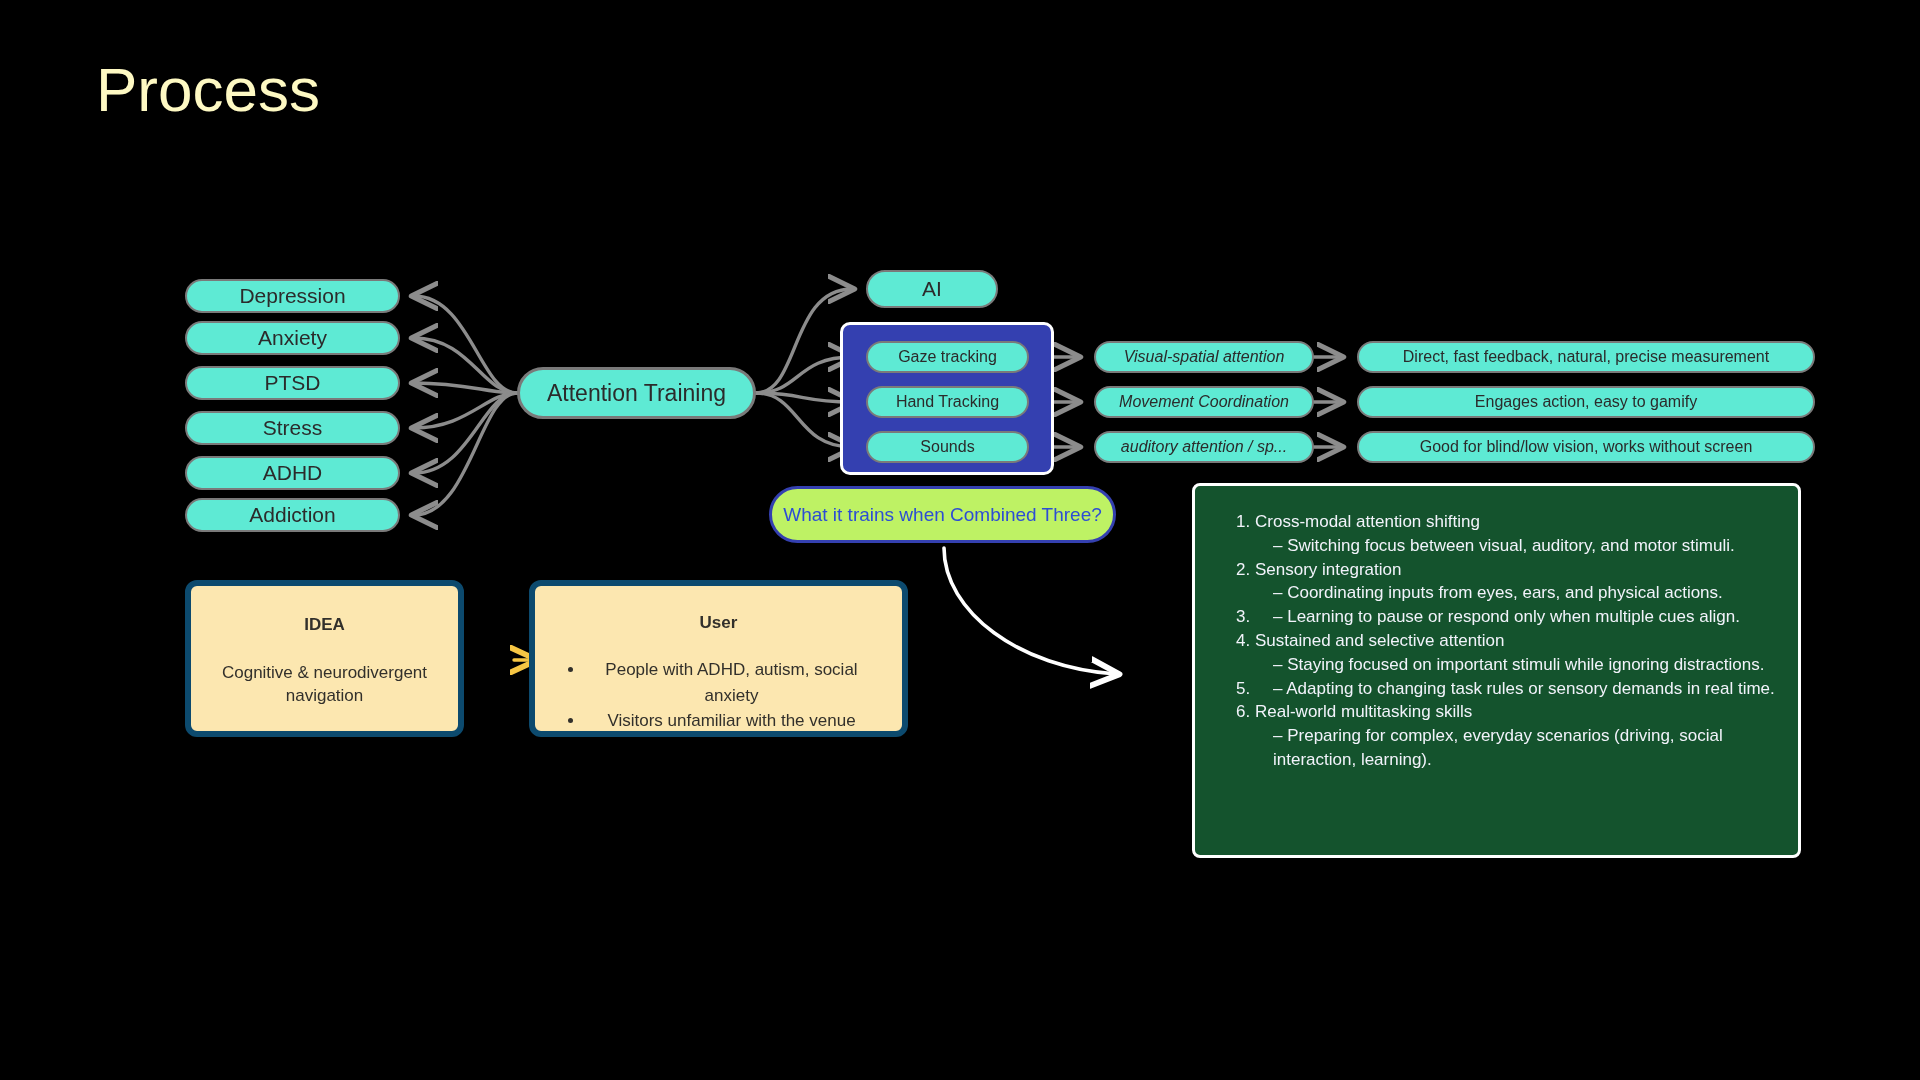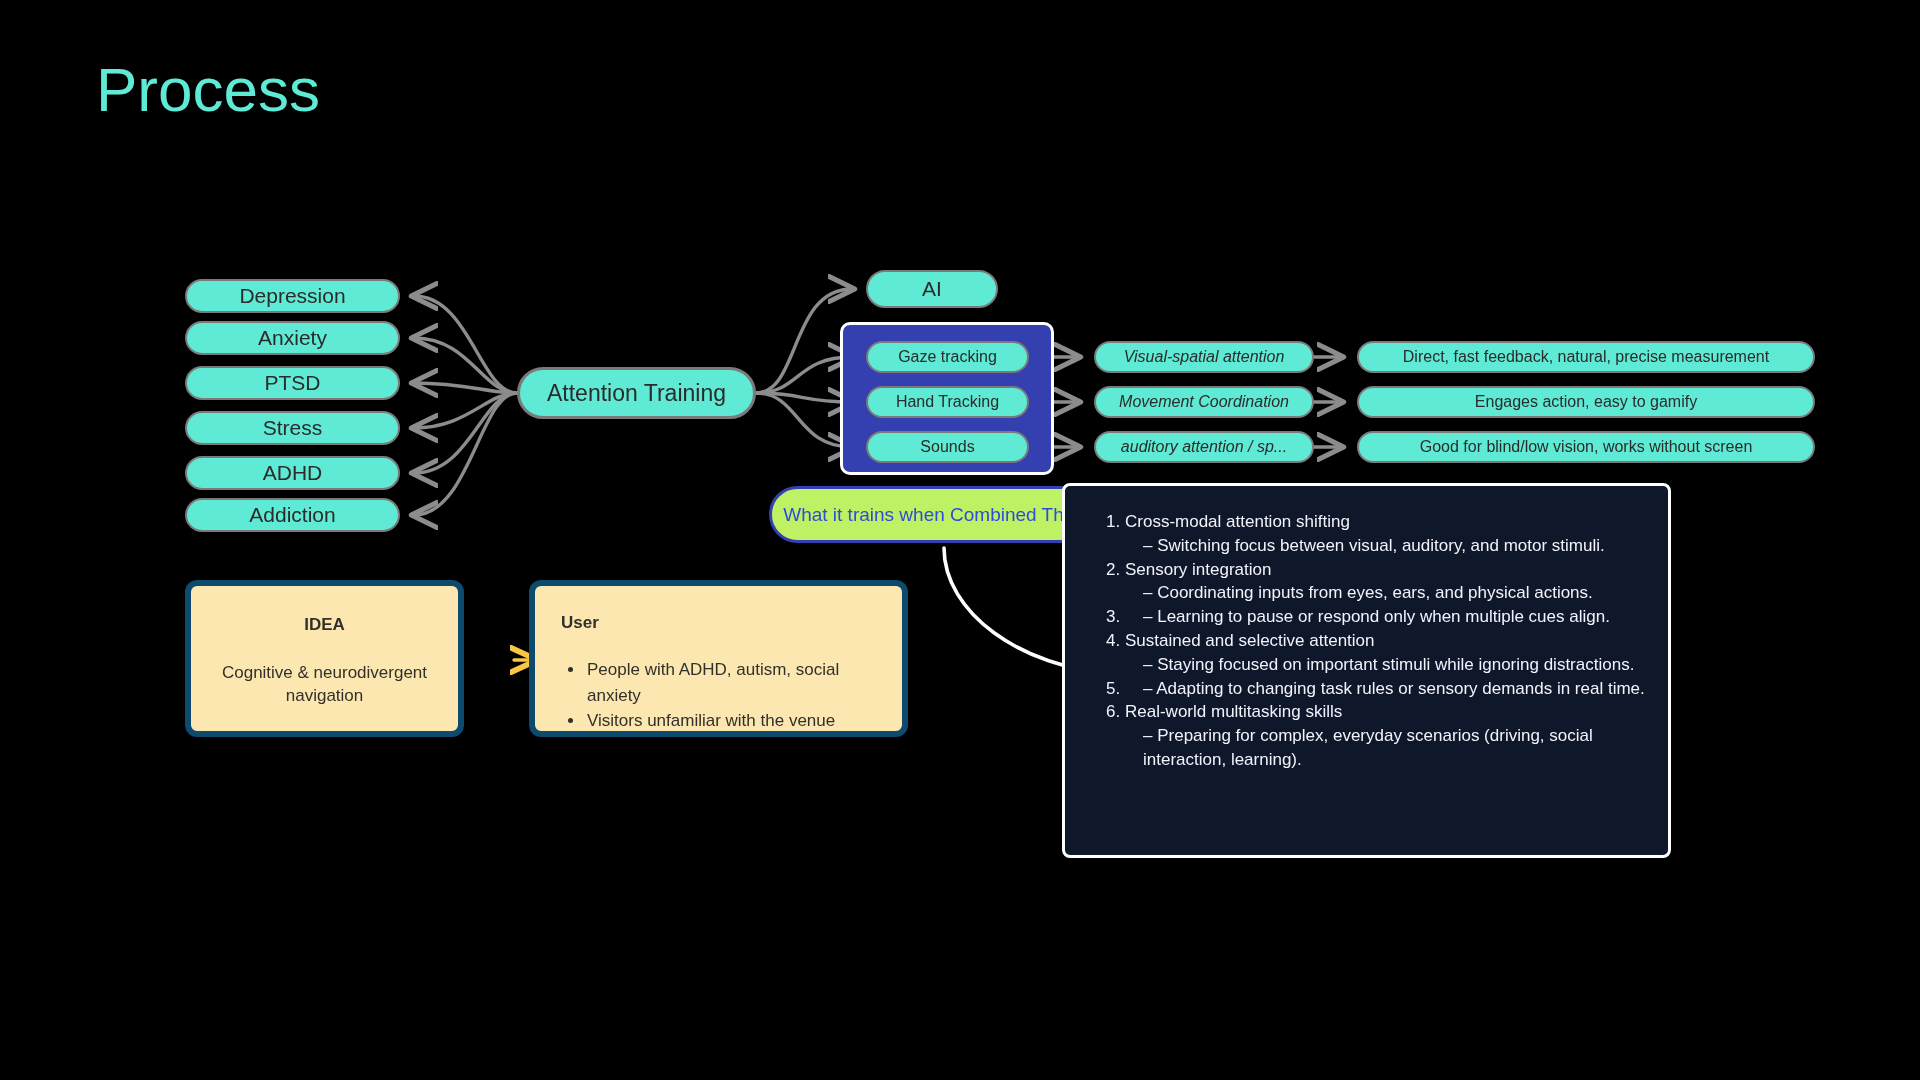--- a/index.html
+++ b/index.html
@@ -27,21 +27,21 @@
     height: 1080px;
     pointer-events: none;
   }
 
   .page-title {
     position: absolute;
     left: 96px;
     top: 57px;
     font-size: 62px;
     line-height: 1.05;
-    color: #5eead4;
+    color: #fef9c3;
     font-weight: 400;
     letter-spacing: 0px;
     white-space: nowrap;
   }
 
   
   .pill {
     position: absolute;
     box-sizing: border-box;
     background: #5eead4;
@@ -136,26 +136,26 @@
     align-items: center;
     justify-content: center;
     color: #2d4dd4;
     font-size: 19px;
     white-space: nowrap;
   }
 
   
   .trains-panel {
     position: absolute;
-    left: 1062px;
+    left: 1192px;
     top: 483px;
     width: 609px;
     height: 375px;
     box-sizing: border-box;
-    background: #0f172a;
+    background: #14532d;
     border: 3px solid #ffffff;
     border-radius: 8px;
     padding: 24px 22px 20px 26px;
   }
   .trains-list {
     margin: 0;
     padding: 0 0 0 34px;
     color: #f2f3fb;
     font-size: 17px;
     line-height: 1.0;
@@ -202,21 +202,21 @@
   .idea-body {
     font-size: 17px;
     line-height: 1.35;
   }
   .user-card {
     left: 529px;
     top: 580px;
     width: 379px;
     height: 157px;
     padding: 26px 26px;
-    text-align: left;
+    text-align: center;
   }
   .user-title {
     font-size: 17px;
     font-weight: bold;
     line-height: 1.3;
     margin-bottom: 23px;
   }
   .user-list {
     margin: 0;
     padding-left: 24px;

